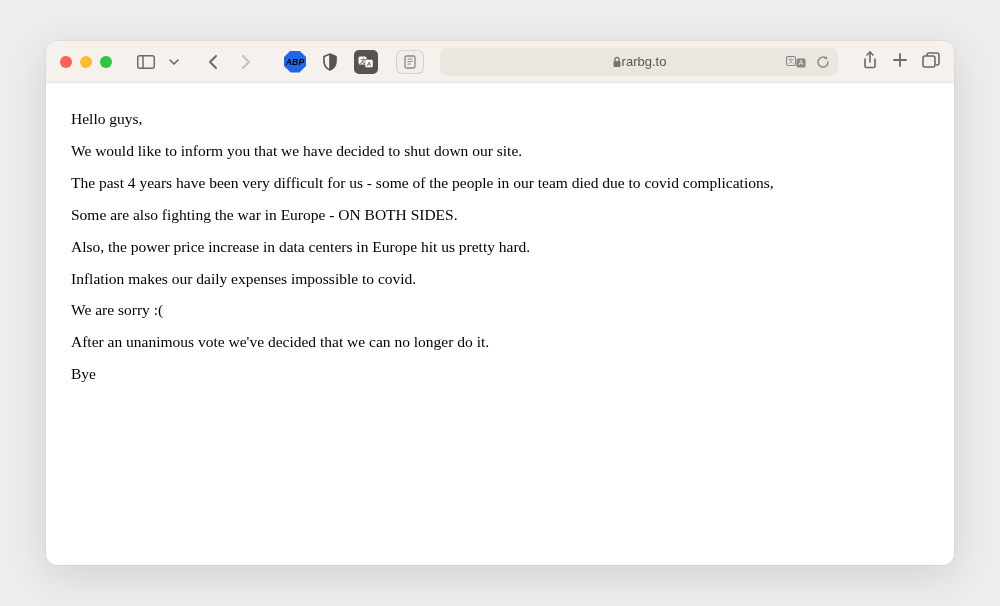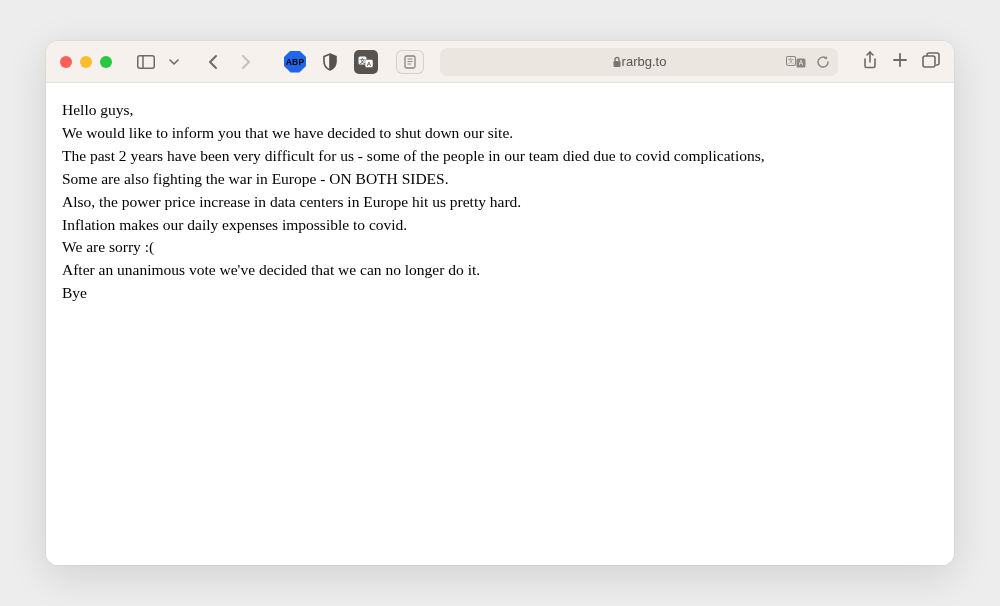--- a/index.html
+++ b/index.html
@@ -130,21 +130,21 @@
       flex: 1;
       background: #fff;
       padding: 14px 12px;
       font-family: "Times New Roman", Times, serif;
       font-size: 15.5px;
       line-height: 1.22;
       color: #000;
       overflow: auto;
     }
     .content p {
-      margin: 4px;
+      margin: 13px;
     }
   </style>
 </head>
 <body>
 
 <div class="browser-window">
   <div class="toolbar">
     <div class="traffic-lights">
       <div class="tl tl-close"></div>
       <div class="tl tl-min"></div>
@@ -171,21 +171,21 @@
           <path d="M9 2 L3 8 L9 14" stroke="#6f6a66" stroke-width="2" fill="none" stroke-linecap="round" stroke-linejoin="round"></path>
         </svg>
       </div>
       <div class="tb-btn" style="opacity:0.45;">
         <svg width="11" height="16" viewBox="0 0 11 16">
           <path d="M2 2 L8 8 L2 14" stroke="#8a8683" stroke-width="2" fill="none" stroke-linecap="round" stroke-linejoin="round"></path>
         </svg>
       </div>
     </div>
 
-    <div class="tb-group" style="margin-left:14px; gap:10px;">
+    <div class="tb-group" style="margin-left:14px; gap:10px;font-style:italic;">
       <div>
         <div class="abp-oct">
           <span style="font-size:8.5px; font-weight:800; letter-spacing:0.2px;">ABP</span>
         </div>
       </div>
       <div class="tb-btn">
         <svg width="16" height="18" viewBox="0 0 16 18">
           <path d="M8 1 L14 3.5 V8.5 C14 12.5 11.5 15.5 8 17 C4.5 15.5 2 12.5 2 8.5 V3.5 Z" stroke="#57524f" stroke-width="1.6" fill="none"></path>
           <path d="M8 1 V17" stroke="#57524f" stroke-width="1.6"></path>
           <path d="M8 1 L14 3.5 V8.5 C14 12.5 11.5 15.5 8 17 Z" fill="#57524f"></path>
@@ -250,21 +250,21 @@
           <rect x="1" y="4" width="12" height="11" rx="2" stroke="#6f6a66" stroke-width="1.6" fill="none"></rect>
           <path d="M5 4 V3 a2 2 0 0 1 2 -2 h8 a2 2 0 0 1 2 2 v8 a2 2 0 0 1 -2 2 h-1" stroke="#6f6a66" stroke-width="1.6" fill="none"></path>
         </svg>
       </div>
     </div>
   </div>
 
   <div class="content">
     <p>Hello guys,</p>
     <p>We would like to inform you that we have decided to shut down our site.</p>
-    <p>The past 2 years have been very difficult for us - some of the people in our team died due to covid complications,</p>
+    <p>The past 4 years have been very difficult for us - some of the people in our team died due to covid complications,</p>
     <p>Some are also fighting the war in Europe - ON BOTH SIDES.</p>
     <p>Also, the power price increase in data centers in Europe hit us pretty hard.</p>
     <p>Inflation makes our daily expenses impossible to covid.</p>
     <p>We are sorry :(</p>
     <p>After an unanimous vote we've decided that we can no longer do it.</p>
     <p>Bye</p>
   </div>
 </div>
 
 </body></html>

